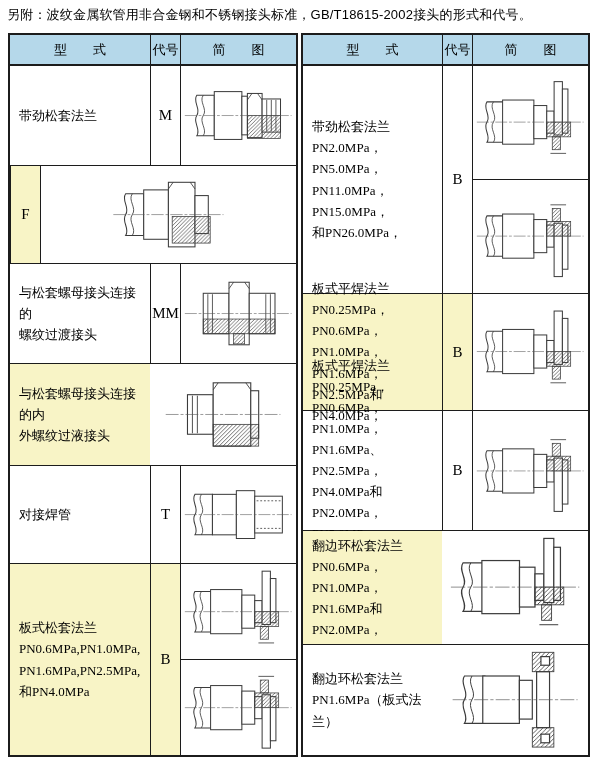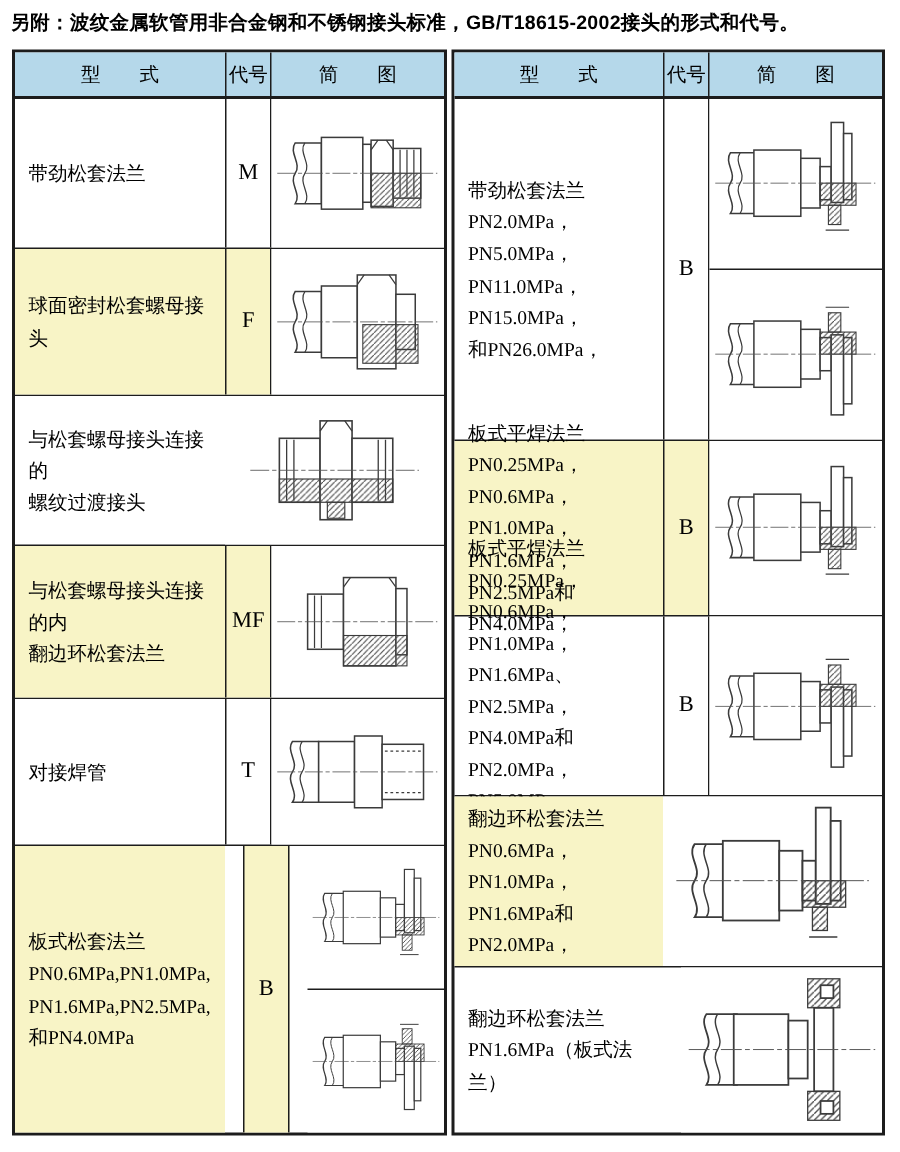--- a/index.html
+++ b/index.html
@@ -1,29 +1,29 @@
 <!DOCTYPE html>
 <html style="--hdr: #b5d8ea; --hl: #f8f4c6; --bd: #1c1c1c;"><head>
 <meta charset="utf-8">
 <style>
   html,body{margin:0;padding:0;background:#ffffff;}
   .page{position:relative;width:600px;height:768px;background:#fff;overflow:hidden;
         font-family:"Liberation Sans",sans-serif;color:#000;}
-  .title{position:absolute;left:7px;top:6px;font-size:13px;font-weight:bold;
+  .title{position:absolute;left:7px;top:6px;font-size:13px;font-weight:normal;
          letter-spacing:.2px;white-space:nowrap;}
   .tables{position:absolute;left:8px;top:33px;display:flex;gap:3px;}
   .half{box-sizing:border-box;border:2px solid var(--bd);height:724px;background:#fff;}
   .half.l{width:290px;}
   .half.r{width:289px;}
   .hrow{display:flex;height:31px;box-sizing:border-box;background:var(--hdr);
         border-bottom:2px solid var(--bd);}
   .hcell{display:flex;align-items:center;justify-content:center;font-size:13px;
          white-space:pre;box-sizing:border-box;}
   .row{display:flex;box-sizing:border-box;border-bottom:1px solid var(--bd);}
-  .row.last{border-bottom:none;gap:12px;}
+  .row.last{border-bottom:none;}
   .type{display:flex;align-items:center;padding:2px 3px 2px 9px;font-size:13px;
         line-height:1.62;white-space:pre-line;box-sizing:border-box;
         font-family:"Liberation Serif","DejaVu Serif",serif;}
   .half.l .type,.half.l .c-type{width:140px;}
   .half.r .type,.half.r .c-type{width:139px;}
   .code,.c-code{width:31px;border-left:1px solid var(--bd);border-right:1px solid var(--bd);
         display:flex;align-items:center;justify-content:center;box-sizing:border-box;text-align:center;}
   .code{font-family:"Liberation Serif","DejaVu Serif",serif;font-size:15px;}
   .diag,.c-diag{flex:1;box-sizing:border-box;}
   .diag{display:flex;flex-direction:column;background:#fff;}
@@ -67,21 +67,20 @@
                 <rect x="86" y="30" width="20" height="36" fill="#fff" stroke="#3b3b3b" stroke-width="1.1"></rect>
                 <path d="M91,31 V65 M96,31 V65 M101,31 V65" fill="none" stroke="#3b3b3b" stroke-width="0.9"></path>
                 <rect x="70" y="48" width="36" height="25" fill="url(#h0)" stroke="#3b3b3b" stroke-width="0.8"></rect>
                 <line x1="2" y1="48" x2="118" y2="48" stroke="#555" stroke-width="0.6" stroke-dasharray="13 2 3 2"></line>
               </svg>
             </div>
         </div>
       </div>
 
       <div class="row hl" style="height:98px">
-        <div class="type">球面密封松套螺母接头</div>
         <div class="code">F</div>
         <div class="diag">
           <div class="d">
               <svg viewBox="0 0 120 96" style="width:96%;height:94%" preserveAspectRatio="xMidYMid meet">
                 <defs>
                   <pattern id="h1" width="4" height="4" patternUnits="userSpaceOnUse">
                     <path d="M0,4 L4,0" stroke="#474747" stroke-width="0.8"></path>
                   </pattern>
                 </defs>
                 <path d="M34,26 H15 c-5,7 5,15 0,22 c-5,7 5,15 0,22 H34 Z" fill="#fff" stroke="#3b3b3b" stroke-width="1.1"></path>
@@ -93,20 +92,21 @@
                 <rect x="64" y="50" width="40" height="28" fill="url(#h1)" stroke="#3b3b3b" stroke-width="0.8"></rect>
                 <line x1="2" y1="48" x2="118" y2="48" stroke="#555" stroke-width="0.6" stroke-dasharray="13 2 3 2"></line>
               </svg>
             </div>
         </div>
       </div>
 
       <div class="row" style="height:100px">
         <div class="type">与松套螺母接头连接的
 螺纹过渡接头</div>
+        <div class="code">MM</div>
         <div class="diag">
           <div class="d">
               <svg viewBox="0 0 120 96" style="width:96%;height:94%" preserveAspectRatio="xMidYMid meet">
                 <defs>
                   <pattern id="h2" width="4" height="4" patternUnits="userSpaceOnUse">
                     <path d="M0,4 L4,0" stroke="#474747" stroke-width="0.8"></path>
                   </pattern>
                 </defs>
                 <rect x="22" y="26" width="28" height="44" fill="#fff" stroke="#3b3b3b" stroke-width="1.1"></rect>
                 <path d="M27,27 V69 M32,27 V69" fill="none" stroke="#3b3b3b" stroke-width="0.9"></path>
@@ -117,22 +117,21 @@
                 <rect x="22" y="54" width="78" height="16" fill="url(#h2)" stroke="#3b3b3b" stroke-width="0.8"></rect>
                 <rect x="55" y="70" width="12" height="11" fill="url(#h2)" stroke="#3b3b3b" stroke-width="0.8"></rect>
                 <line x1="2" y1="48" x2="118" y2="48" stroke="#555" stroke-width="0.6" stroke-dasharray="13 2 3 2"></line>
               </svg>
             </div>
         </div>
       </div>
 
       <div class="row hl" style="height:102px">
         <div class="type">与松套螺母接头连接的内
-翻边环松套法兰</div>
-        <div class="code">MF</div>
+外螺纹过液接头</div>
         <div class="diag">
           <div class="d">
               <svg viewBox="0 0 120 96" style="width:96%;height:94%" preserveAspectRatio="xMidYMid meet">
                 <defs>
                   <pattern id="h3" width="4" height="4" patternUnits="userSpaceOnUse">
                     <path d="M0,4 L4,0" stroke="#474747" stroke-width="0.8"></path>
                   </pattern>
                 </defs>
                 <rect x="24" y="28" width="26" height="40" fill="#fff" stroke="#3b3b3b" stroke-width="1.1"></rect>
                 <path d="M29,29 V67 M34,29 V67" fill="none" stroke="#3b3b3b" stroke-width="0.9"></path>

